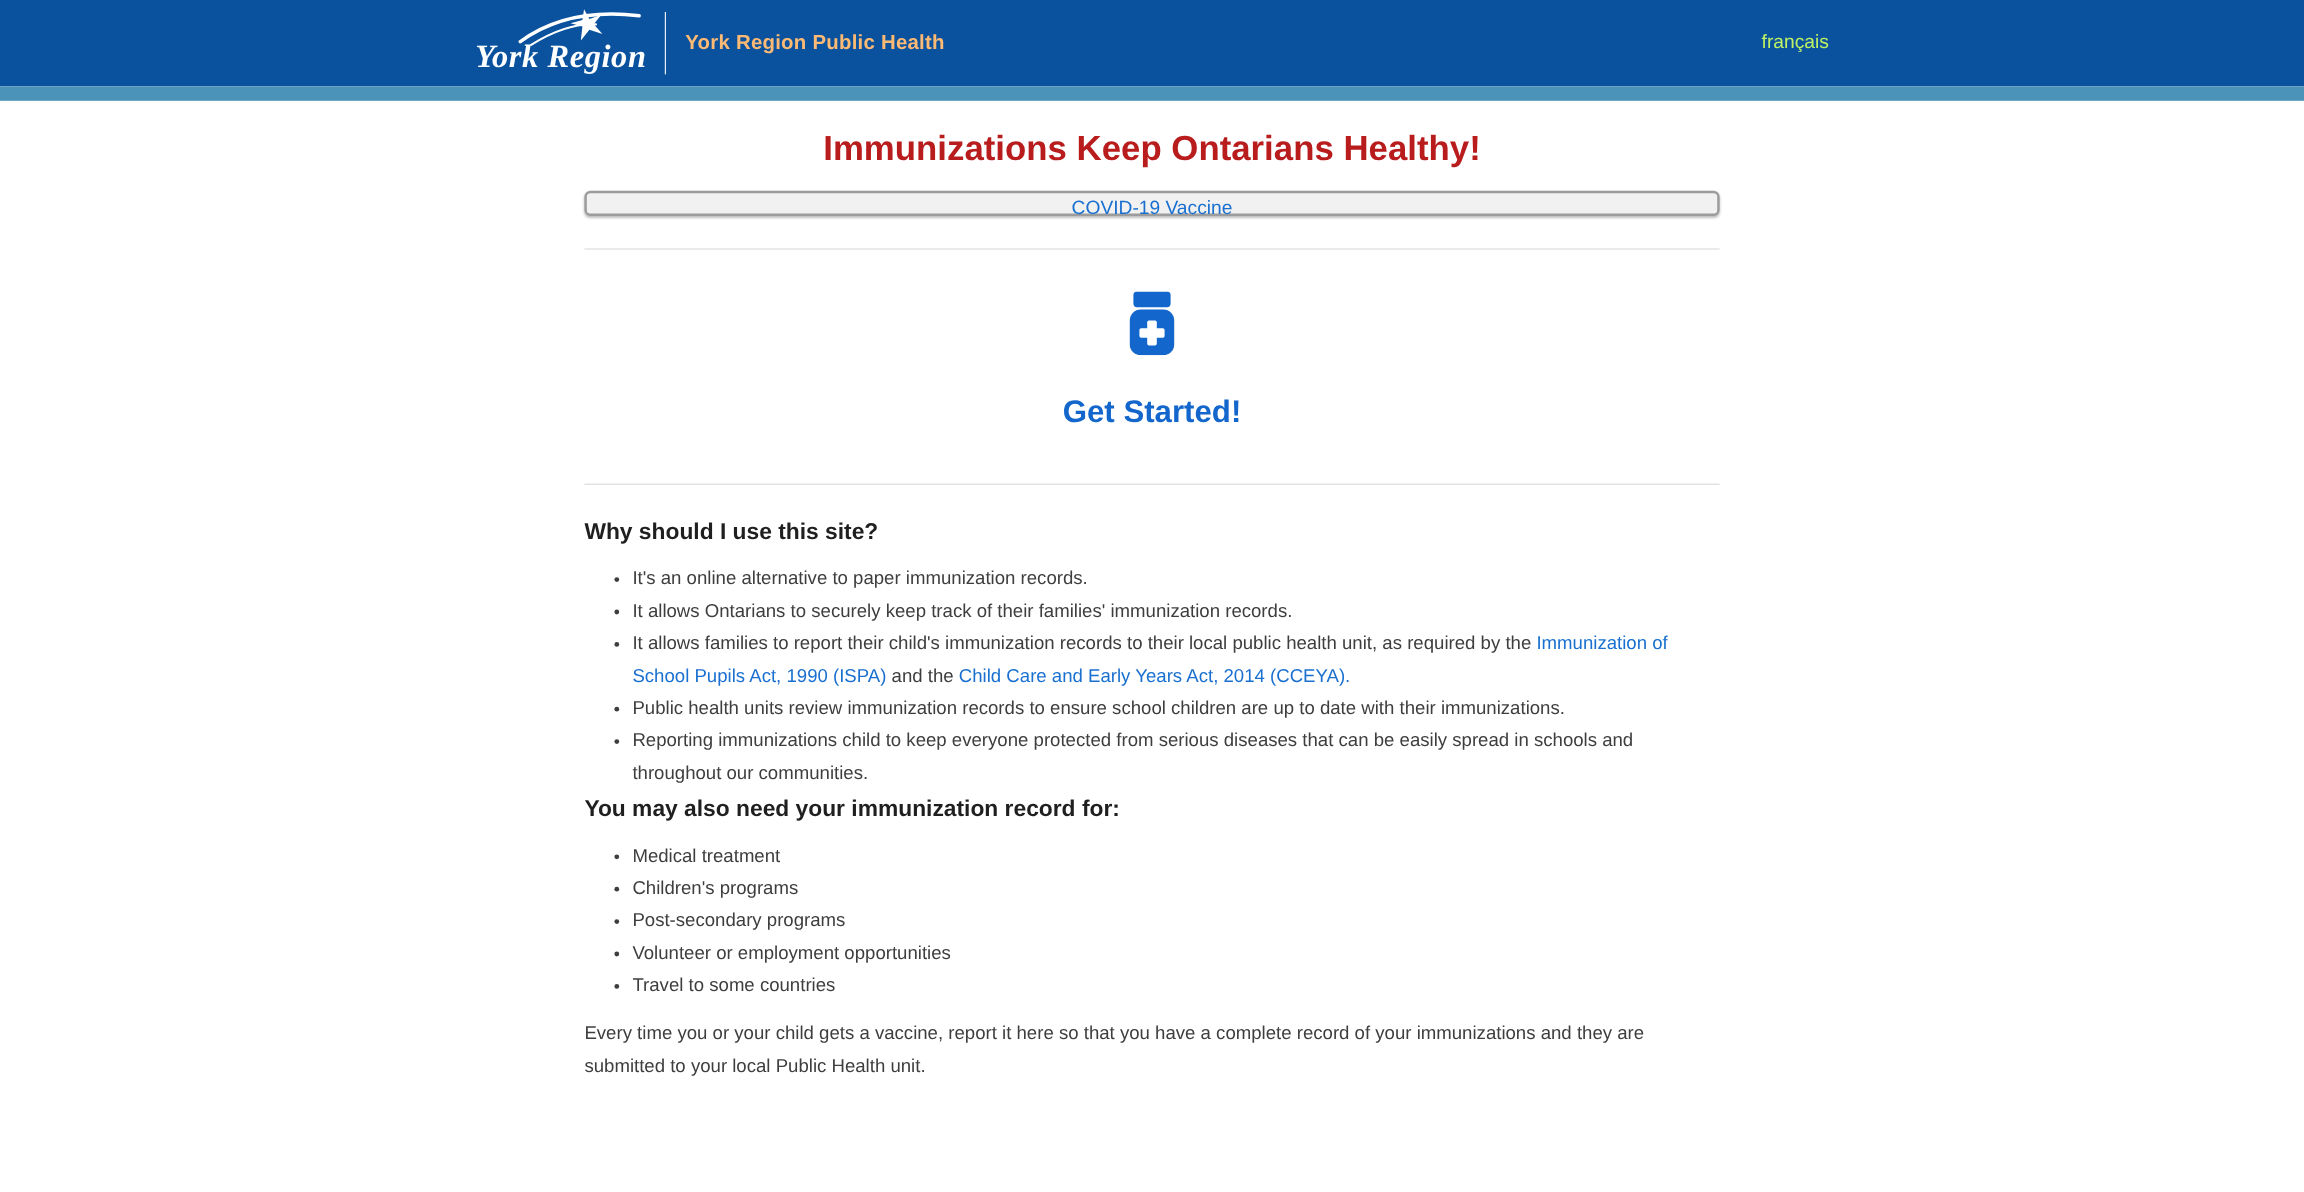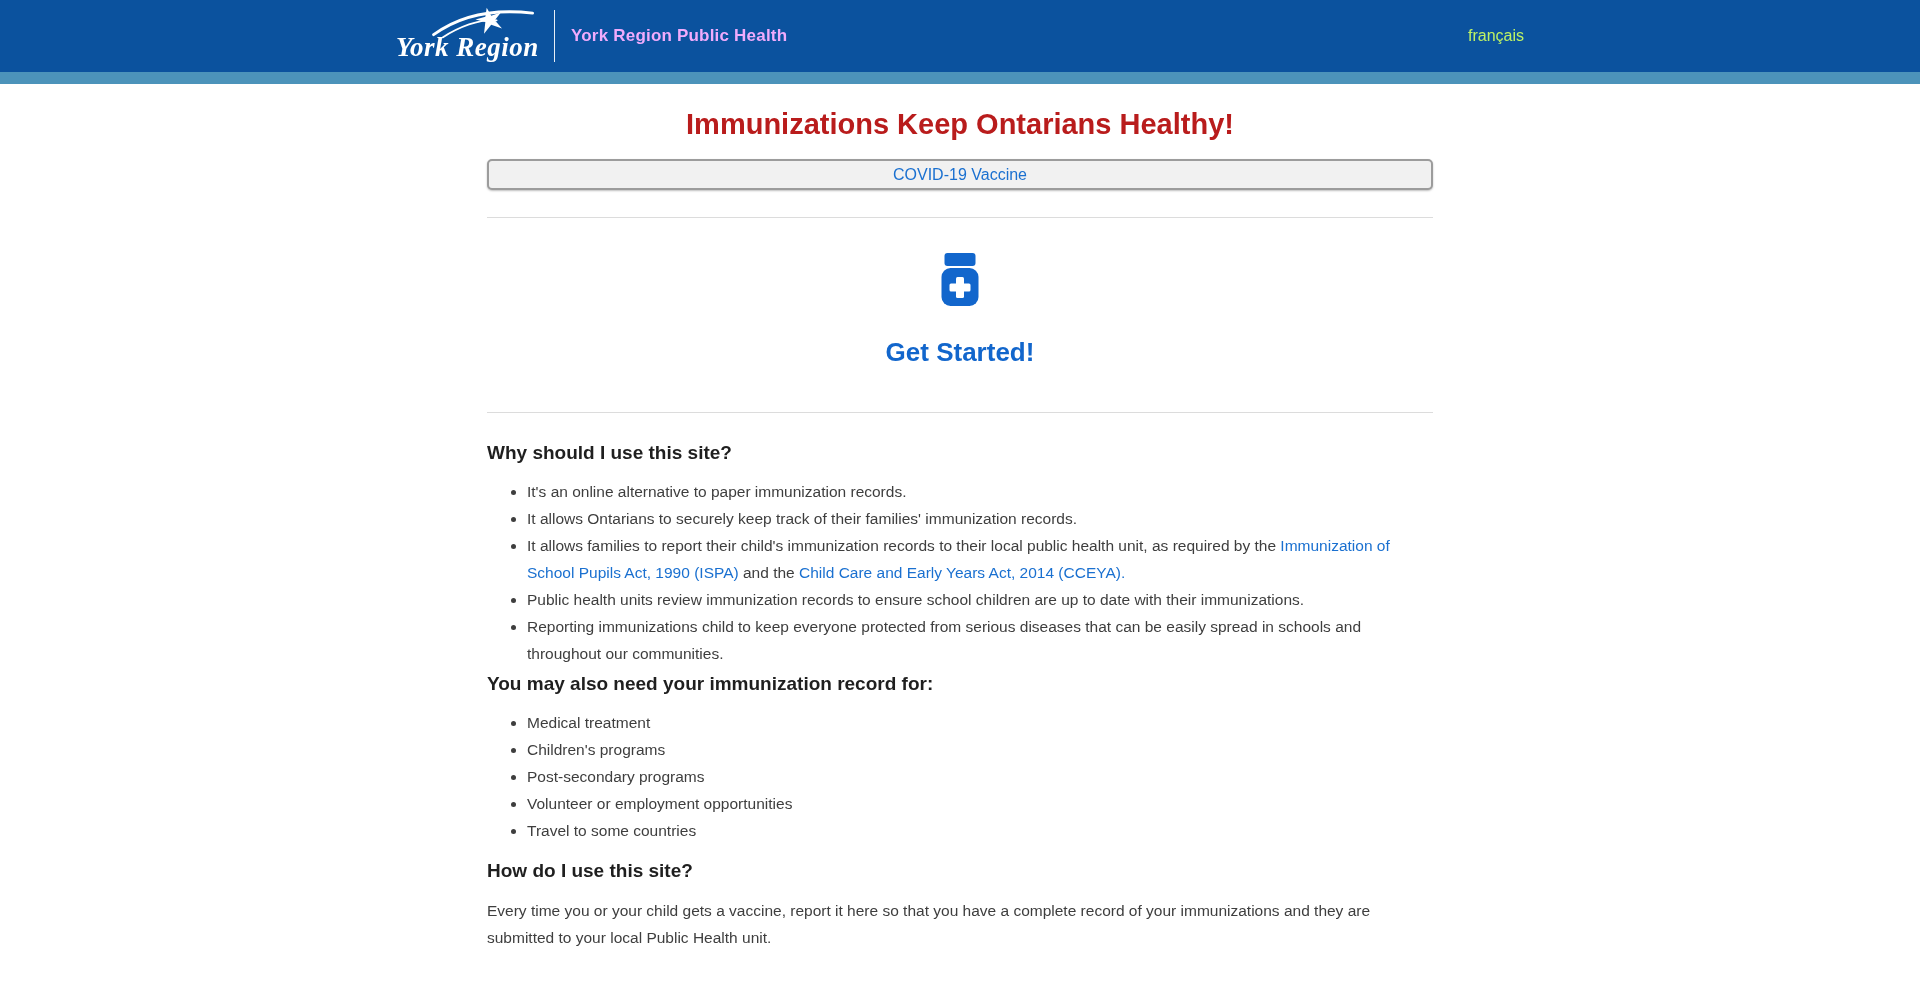--- a/index.html
+++ b/index.html
@@ -50,21 +50,21 @@
     letter-spacing: 0.5px;
   }
   .header-divider {
     width: 1px;
     height: 52px;
     background: rgba(255,255,255,0.9);
     margin: 0 16px 0 10px;
     flex: 0 0 auto;
   }
   .site-title {
-    color: #f0abfc;
+    color: #fdba74;
     font-size: 17px;
     font-weight: bold;
     letter-spacing: 0.2px;
   }
   .lang-link {
     margin-left: auto;
     color: #bef264;
     font-size: 16px;
     text-decoration: none;
     cursor: pointer;
@@ -85,21 +85,21 @@
     font-size: 29px;
     line-height: 36px;
     font-weight: bold;
     color: #b91c1c;
   }
   .covid-btn {
     display: block;
     box-sizing: border-box;
     width: 100%;
     margin: 17px 0 0;
-    height: 31px;
+    height: 21px;
     background: #f1f1f1;
     border: 2px solid #9c9c9c;
     border-radius: 5px;
     box-shadow: 0 1px 2px rgba(0,0,0,0.25);
     color: var(--link-blue, #1a70d0);
     font-family: inherit;
     font-size: 16px;
     line-height: 26px;
     text-align: center;
     cursor: pointer;
@@ -224,16 +224,15 @@
 
   <h2 class="section-heading tight">You may also need your immunization record for:</h2>
   <ul class="bullet-list">
     <li>Medical treatment</li>
     <li>Children's programs</li>
     <li>Post-secondary programs</li>
     <li>Volunteer or employment opportunities</li>
     <li>Travel to some countries</li>
   </ul>
 
-  <h2 class="section-heading how">How do I use this site?</h2>
   <p class="how-paragraph">Every time you or your child gets a vaccine, report it here so that you have a complete record of your immunizations and they are submitted to your local Public Health unit.</p>
 
 </main>
 
 </body></html>

